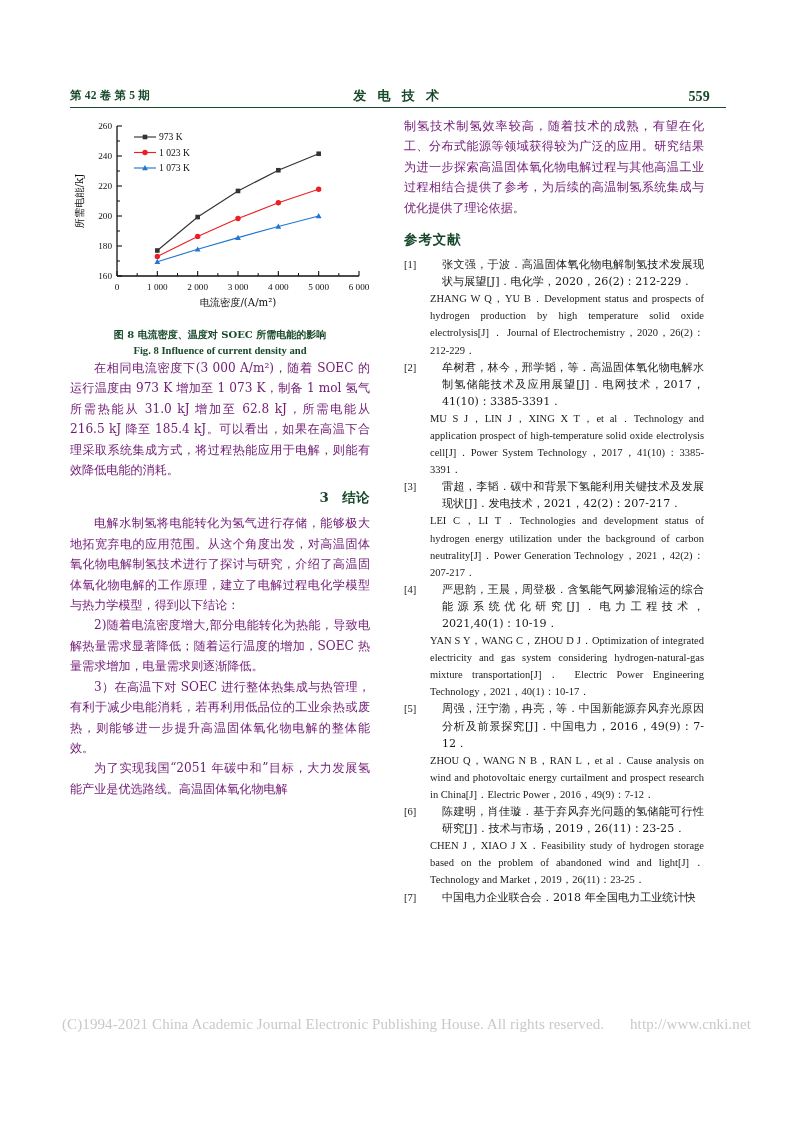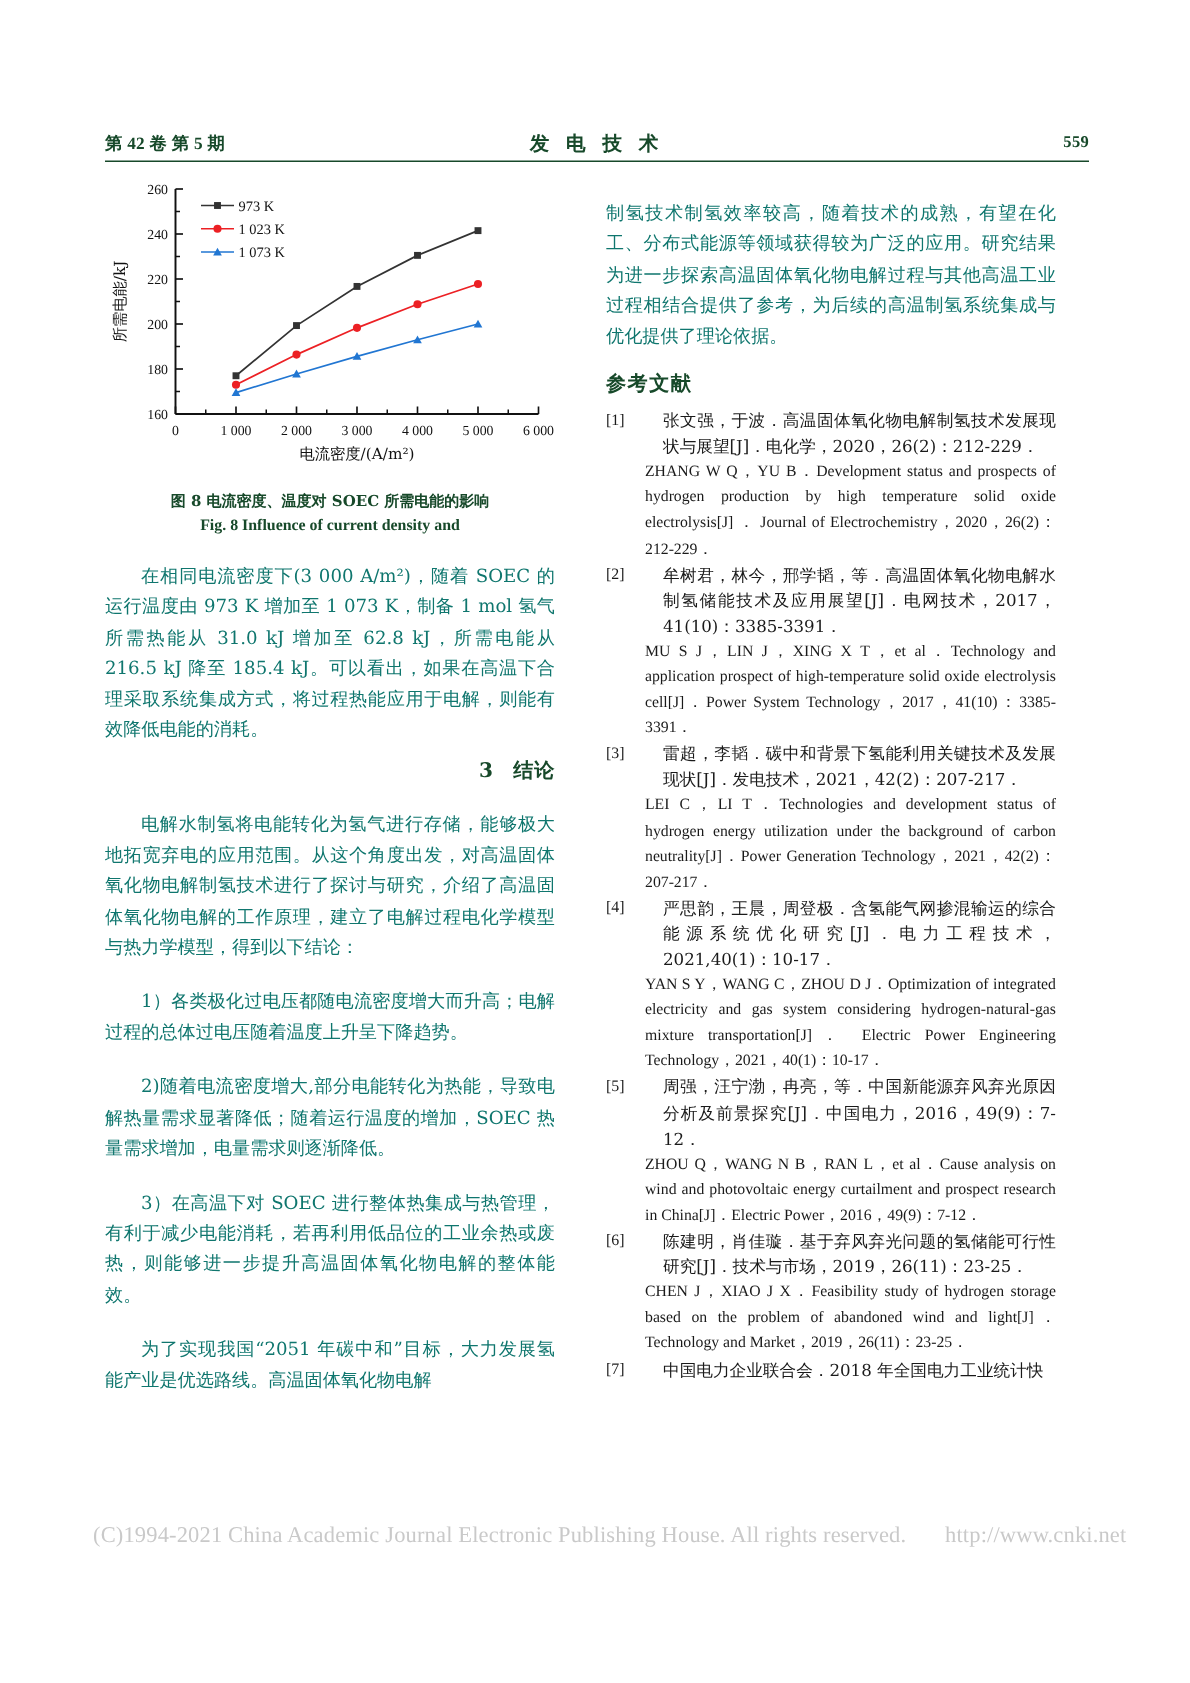--- a/index.html
+++ b/index.html
@@ -21,37 +21,36 @@
   
   .header{
     position:absolute; left:70px; top:86px; width:656px; height:24px;
     color:#17492a;
     font-weight:bold;
     font-size:11.5px;
     letter-spacing:0.2px;
   }
   .header .hl{position:absolute;left:0;top:2px;}
   .header .hc{position:absolute;left:0;right:0;top:1px;text-align:center;font-size:13px;letter-spacing:4px;}
-  .header .hr{position:absolute;right:0;top:3px;font-size:11px;font-weight:bold;}
+  .header .hr{position:absolute;right:16px;top:3px;font-size:14px;font-weight:bold;}
   .header .rule{position:absolute;left:0;right:0;top:21px;border-top:1.6px solid #17492a;}
 
   
   .col{position:absolute;top:116px;width:300px;}
   .col-left{left:70px;}
   .col-right{left:404px;}
 
   p{margin:0;}
   .body-cn{
     font-family:"DejaVu Serif","Liberation Serif",serif;
     font-size:12.1px;
     line-height:20.4px;
     text-align:justify;
     text-justify:inter-ideograph;
-    color:#0f766e;
-    margin-top:16px;
+    color:#701a75;
   }
   .indent{text-indent:24px;}
 
   
   .figure{position:relative;width:300px;}
   .chart-wrap{position:relative;width:300px;height:206px;}
   .fig-caption{
     margin-top:4px;
     text-align:center;
     color:#17492a;
@@ -213,21 +212,20 @@
       </div>
     </div>
 
     <p class="body-cn indent">在相同电流密度下(3 000 A/m²)，随着 SOEC 的运行温度由 973 K 增加至 1 073 K，制备 1 mol 氢气所需热能从 31.0 kJ 增加至 62.8 kJ，所需电能从 216.5 kJ 降至 185.4 kJ。可以看出，如果在高温下合理采取系统集成方式，将过程热能应用于电解，则能有效降低电能的消耗。</p>
 
     <div class="sec-head">
       <span class="num">3</span><span>结论</span>
     </div>
 
     <p class="body-cn indent">电解水制氢将电能转化为氢气进行存储，能够极大地拓宽弃电的应用范围。从这个角度出发，对高温固体氧化物电解制氢技术进行了探讨与研究，介绍了高温固体氧化物电解的工作原理，建立了电解过程电化学模型与热力学模型，得到以下结论：</p>
-    <p class="body-cn indent">1）各类极化过电压都随电流密度增大而升高；电解过程的总体过电压随着温度上升呈下降趋势。</p>
     <p class="body-cn indent">2)随着电流密度增大,部分电能转化为热能，导致电解热量需求显著降低；随着运行温度的增加，SOEC 热量需求增加，电量需求则逐渐降低。</p>
     <p class="body-cn indent">3）在高温下对 SOEC 进行整体热集成与热管理，有利于减少电能消耗，若再利用低品位的工业余热或废热，则能够进一步提升高温固体氧化物电解的整体能效。</p>
     <p class="body-cn indent">为了实现我国“2051 年碳中和”目标，大力发展氢能产业是优选路线。高温固体氧化物电解</p>
   </div>
 
   <div class="col col-right">
     <p class="body-cn">制氢技术制氢效率较高，随着技术的成熟，有望在化工、分布式能源等领域获得较为广泛的应用。研究结果为进一步探索高温固体氧化物电解过程与其他高温工业过程相结合提供了参考，为后续的高温制氢系统集成与优化提供了理论依据。</p>
 
     <div class="ref-head">参考文献</div>
 
@@ -242,21 +240,21 @@
           <span class="cn line">牟树君，林今，邢学韬，等．高温固体氧化物电解水制氢储能技术及应用展望[J]．电网技术，2017，41(10)：3385-3391．</span>
           <span class="en line">MU S J，LIN J，XING X T，et al．Technology and application prospect of high-temperature solid oxide electrolysis cell[J]．Power System Technology，2017，41(10)：3385-3391．</span>
         </div>
         <div class="ref">
           <span class="tag">[3]</span>
           <span class="cn line">雷超，李韬．碳中和背景下氢能利用关键技术及发展现状[J]．发电技术，2021，42(2)：207-217．</span>
           <span class="en line">LEI C，LI T．Technologies and development status of hydrogen energy utilization under the background of carbon neutrality[J]．Power Generation Technology，2021，42(2)：207-217．</span>
         </div>
         <div class="ref">
           <span class="tag">[4]</span>
-          <span class="cn line">严思韵，王晨，周登极．含氢能气网掺混输运的综合能源系统优化研究[J]．电力工程技术，2021,40(1)：10-17．</span>
+          <span class="cn line">严思韵，王晨，周登极．含氢能气网掺混输运的综合能源系统优化研究[J]．电力工程技术，2021,40(1)：10-19．</span>
           <span class="en line">YAN S Y，WANG C，ZHOU D J．Optimization of integrated electricity and gas system considering hydrogen-natural-gas mixture transportation[J]． Electric Power Engineering Technology，2021，40(1)：10-17．</span>
         </div>
         <div class="ref">
           <span class="tag">[5]</span>
           <span class="cn line">周强，汪宁渤，冉亮，等．中国新能源弃风弃光原因分析及前景探究[J]．中国电力，2016，49(9)：7-12．</span>
           <span class="en line">ZHOU Q，WANG N B，RAN L，et al．Cause analysis on wind and photovoltaic energy curtailment and prospect research in China[J]．Electric Power，2016，49(9)：7-12．</span>
         </div>
         <div class="ref">
           <span class="tag">[6]</span>
           <span class="cn line">陈建明，肖佳璇．基于弃风弃光问题的氢储能可行性研究[J]．技术与市场，2019，26(11)：23-25．</span>

